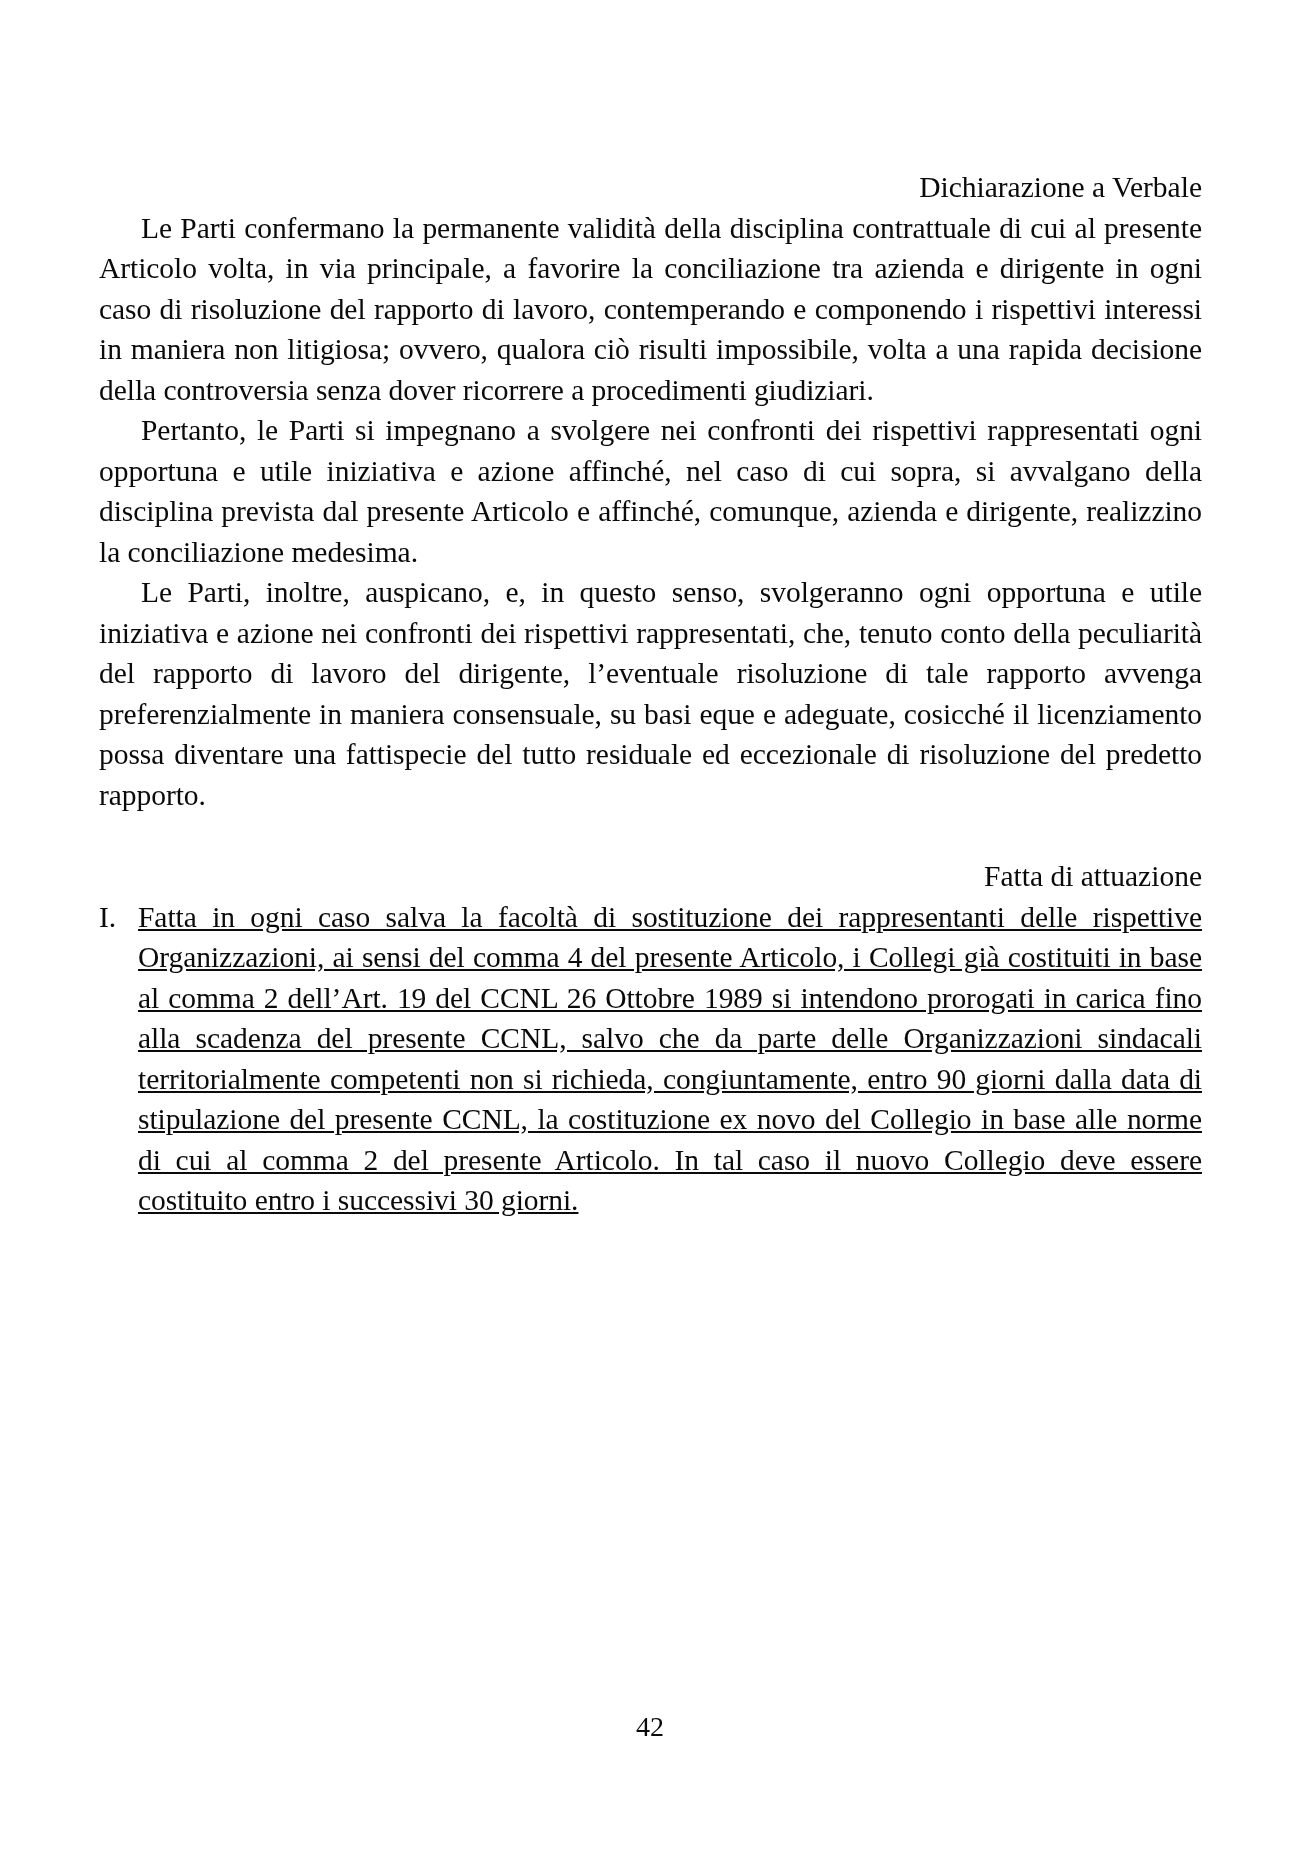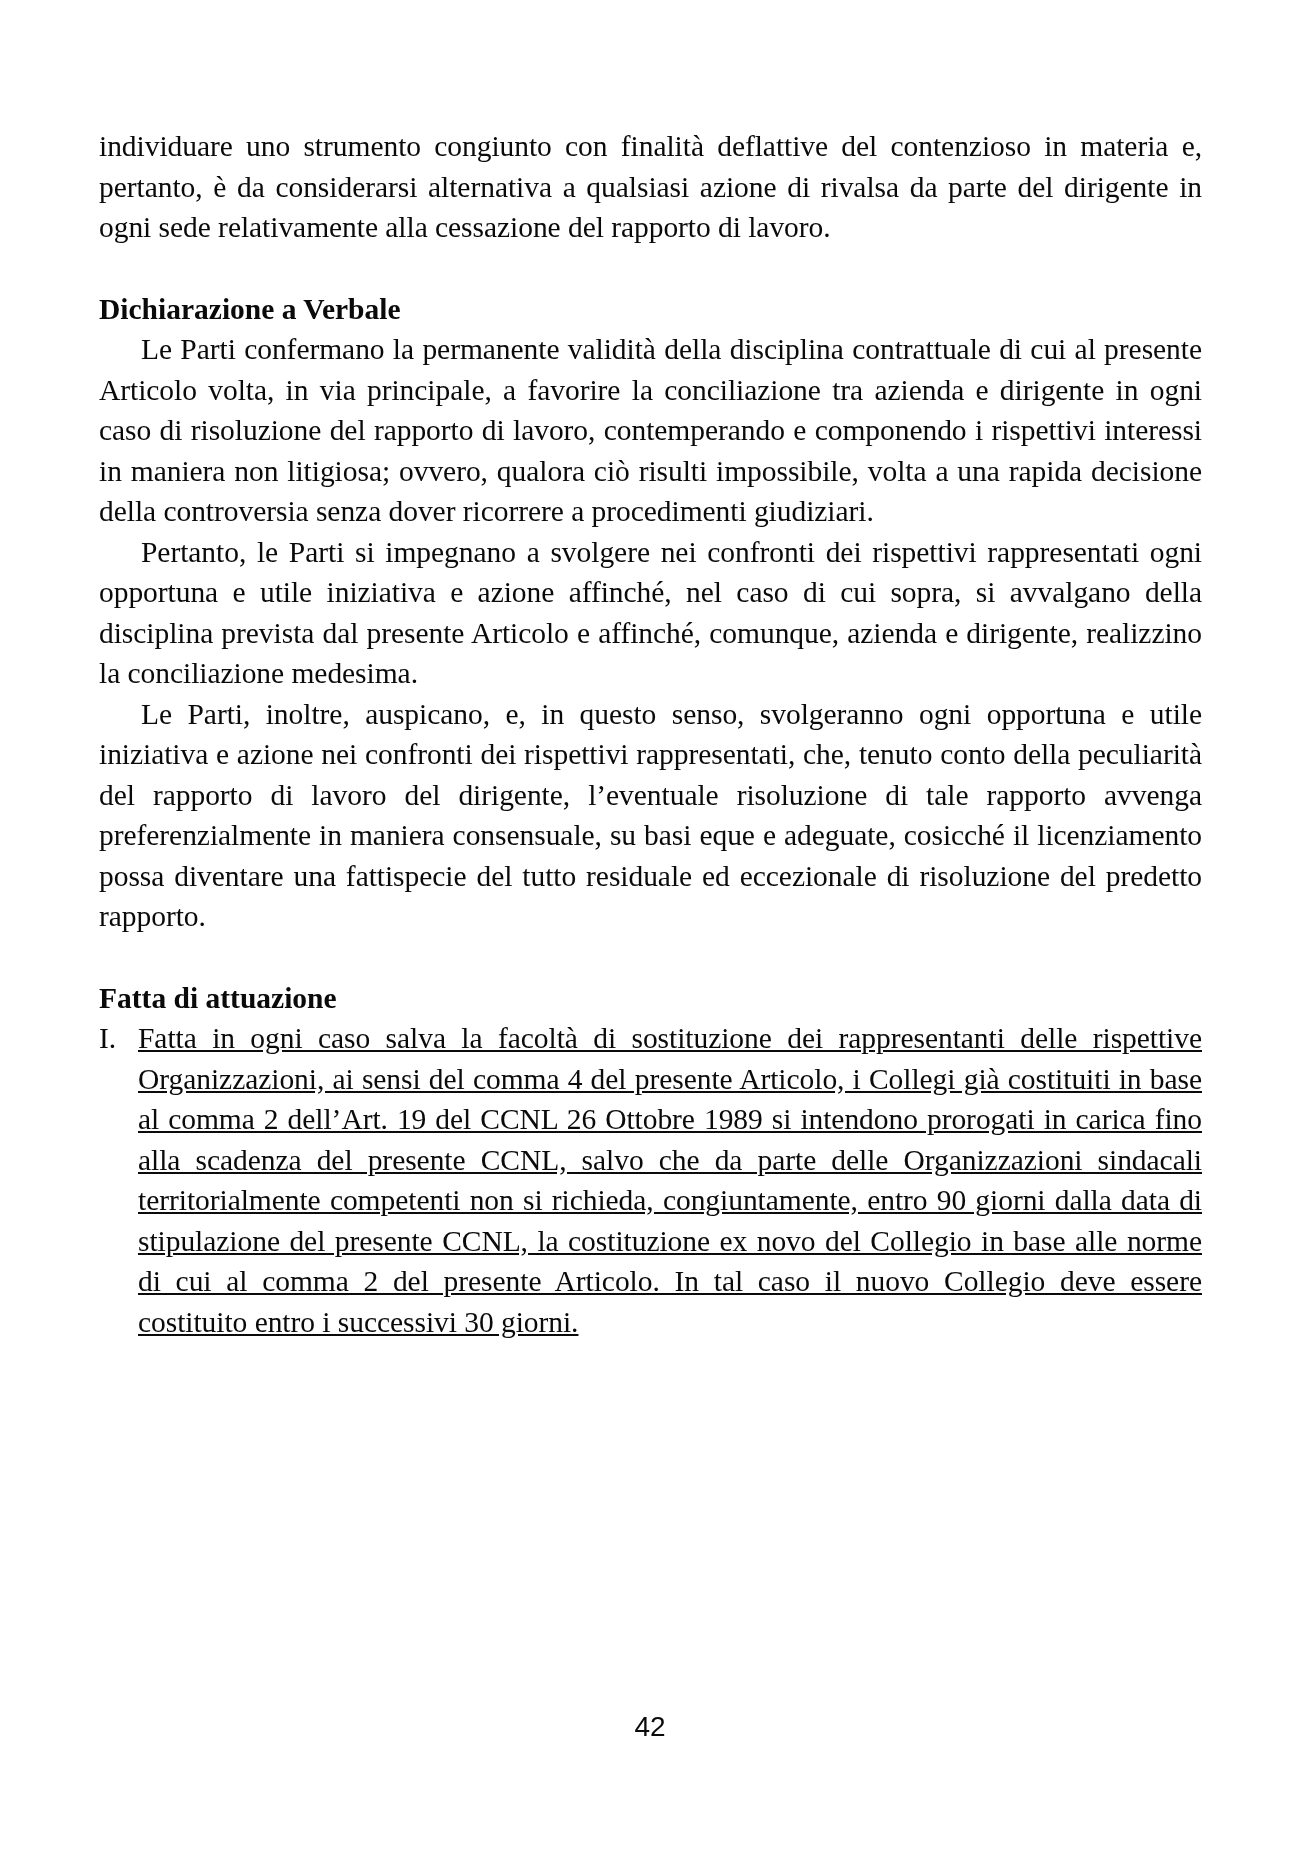--- a/index.html
+++ b/index.html
@@ -41,22 +41,22 @@
     text-indent: 42px;
     font-family: Liberation Serif, serif;
   }
   .para.noindent {
     text-indent: 0;
   }
   .heading {
     margin: 0;
     font-size: 29.5px;
     line-height: 40.5px;
-    font-weight: bold;
-    text-align: left;
+    font-weight: normal;
+    text-align: right;
   }
   .gap-lg { height: 41px; }
 
   
   .list-item {
     display: flex;
     align-items: flex-start;
     font-size: 29.5px;
     line-height: 40.5px;
   }
@@ -75,31 +75,30 @@
     text-indent: 0;
   }
   .page-number {
     position: absolute;
     left: 0;
     top: 1710px;
     width: 1300px;
     text-align: center;
     font-size: 28px;
     line-height: 34px;
-    font-family: Liberation Sans, sans-serif;
+    font-family: Liberation Serif, serif;
   }
 </style>
 </head>
 <body>
 
 <div class="page">
 
   <div class="content">
 
-    <div class="para noindent">individuare uno strumento congiunto con finalità deflattive del contenzioso in materia e, pertanto, è da considerarsi alternativa a qualsiasi azione di rivalsa da parte del dirigente in ogni sede relativamente alla cessazione del rapporto di lavoro.</div>
 
     <div class="gap-lg"></div>
 
     <div class="heading">Dichiarazione a Verbale</div>
 
     <div class="para indent">Le Parti confermano la permanente validità della disciplina contrattuale di cui al presente Articolo volta, in via principale, a favorire la conciliazione tra azienda e dirigente in ogni caso di risoluzione del rapporto di lavoro, contemperando e componendo i rispettivi interessi in maniera non litigiosa; ovvero, qualora ciò risulti impossibile, volta a una rapida decisione della controversia senza dover ricorrere a procedimenti giudiziari.</div>
 
     <div class="para indent">Pertanto, le Parti si impegnano a svolgere nei confronti dei rispettivi rappresentati ogni opportuna e utile iniziativa e azione affinché, nel caso di cui sopra, si avvalgano della disciplina prevista dal presente Articolo e affinché, comunque, azienda e dirigente, realizzino la conciliazione medesima.</div>
 
     <div class="para indent">Le Parti, inoltre, auspicano, e, in questo senso, svolgeranno ogni opportuna e utile iniziativa e azione nei confronti dei rispettivi rappresentati, che, tenuto conto della peculiarità del rapporto di lavoro del dirigente, l’eventuale risoluzione di tale rapporto avvenga preferenzialmente in maniera consensuale, su basi eque e adeguate, cosicché il licenziamento possa diventare una fattispecie del tutto residuale ed eccezionale di risoluzione del predetto rapporto.</div>

